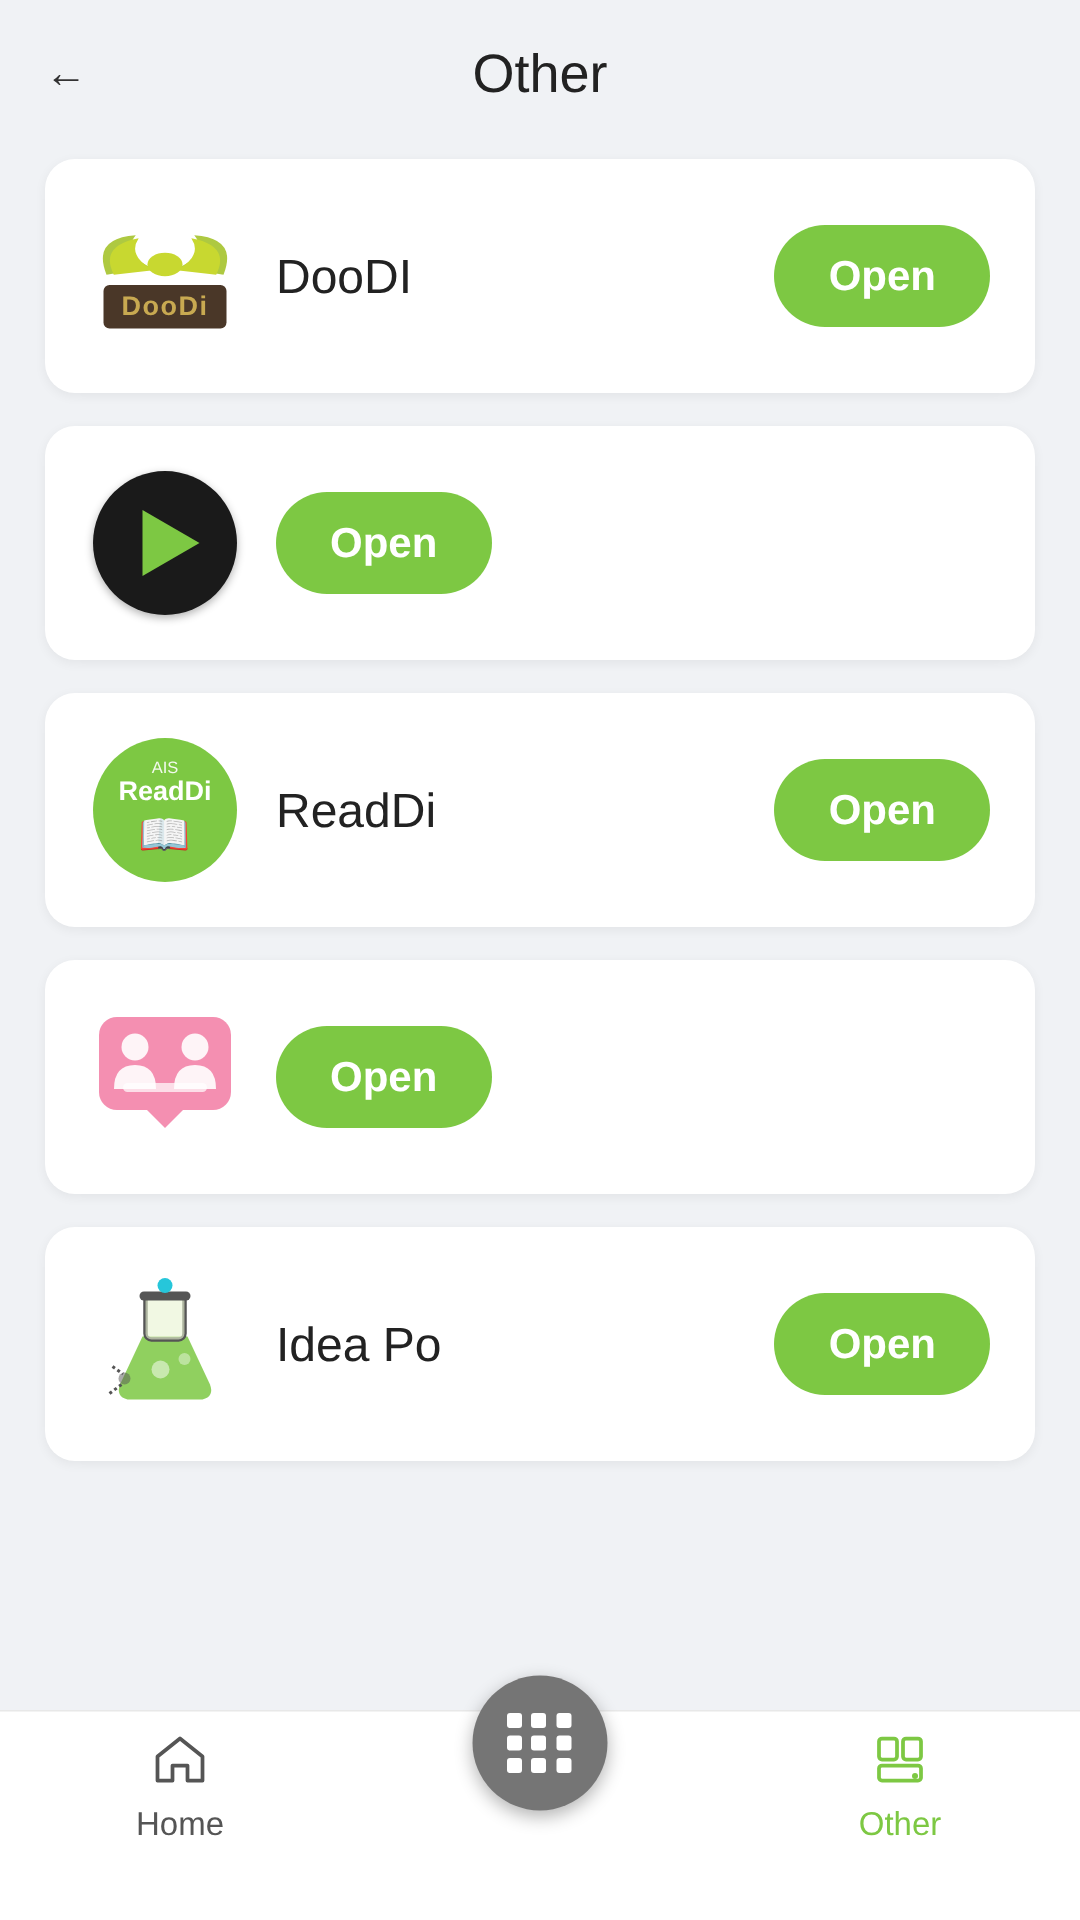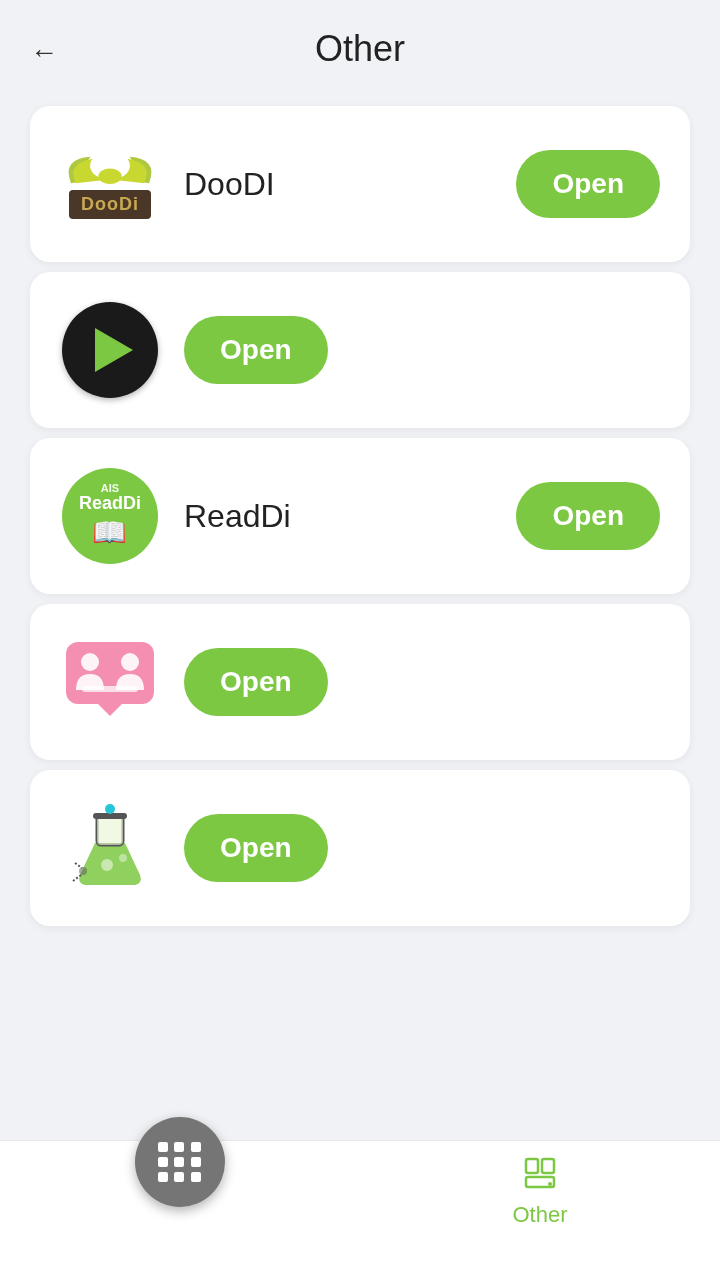--- a/index.html
+++ b/index.html
@@ -37,21 +37,21 @@
       font-weight: 500;
       color: #222;
     }
 
     
     .content {
       flex: 1;
       padding: 16px 30px;
       display: flex;
       flex-direction: column;
-      gap: 10px;
+      gap: 22px;
       overflow: hidden;
     }
 
     
     .app-card {
       background: #fff;
       border-radius: 20px;
       padding: 28px 30px;
       display: flex;
       align-items: center;
@@ -143,21 +143,21 @@
     }
     .readdi-text {
       color: white;
       font-size: 14px;
       font-weight: 700;
       line-height: 1;
       text-align: center;
     }
     .readdi-ais {
       font-size: 11px;
-      font-weight: 700;
+      font-weight: 400;
       opacity: 0.9;
     }
     .readdi-book-icon {
       font-size: 28px;
       margin-top: 4px;
     }
 
     
     .bottom-nav {
       background: #fff;
@@ -313,26 +313,35 @@
         <circle cx="58" cy="55" r="4" fill="white" opacity="0.4"></circle>
 
         <circle cx="45" cy="6" r="5" fill="#26c6da"></circle>
 
         <circle cx="18" cy="68" r="4" fill="#555" opacity="0.5"></circle>
 
         <line x1="8" y1="78" x2="16" y2="72" stroke="#555" stroke-width="2" stroke-dasharray="2,2"></line>
         <line x1="10" y1="60" x2="17" y2="65" stroke="#555" stroke-width="2" stroke-dasharray="2,2"></line>
       </svg>
     </div>
+    <span class="app-name">Idea Po</span>
     <button class="open-btn">Open</button>
   </div>
 
 </div>
 
 <div class="bottom-nav">
+  <button class="nav-item">
+    <span class="nav-icon">
+      <svg width="36" height="36" viewBox="0 0 36 36">
+        <path d="M3,16 L18,4 L33,16 L33,32 L23,32 L23,22 L13,22 L13,32 L3,32 Z" fill="none" stroke="#555" stroke-width="2.5" stroke-linejoin="round"></path>
+      </svg>
+    </span>
+    <span class="nav-label">Home</span>
+  </button>
 
   <div style="flex:1;position:relative;">
     <div class="fab-container">
       <button class="fab-btn">
         <div class="fab-grid">
           <div class="fab-dot"></div>
           <div class="fab-dot"></div>
           <div class="fab-dot"></div>
           <div class="fab-dot"></div>
           <div class="fab-dot"></div>

